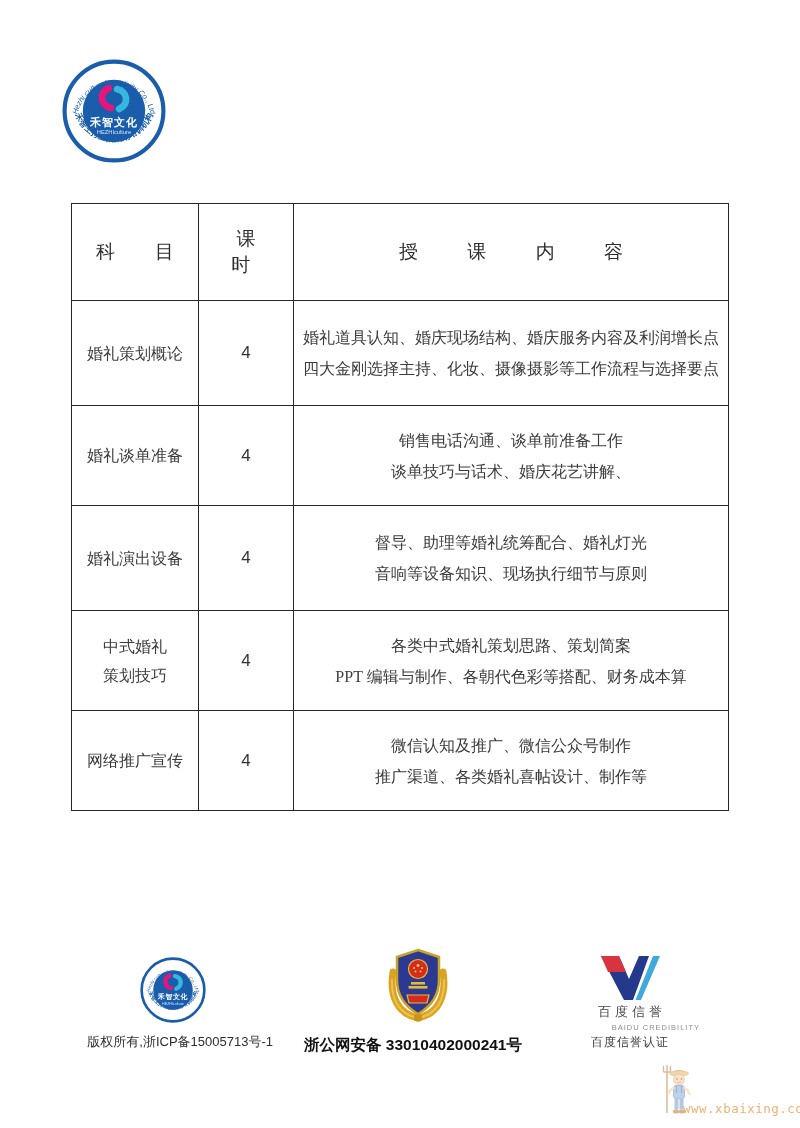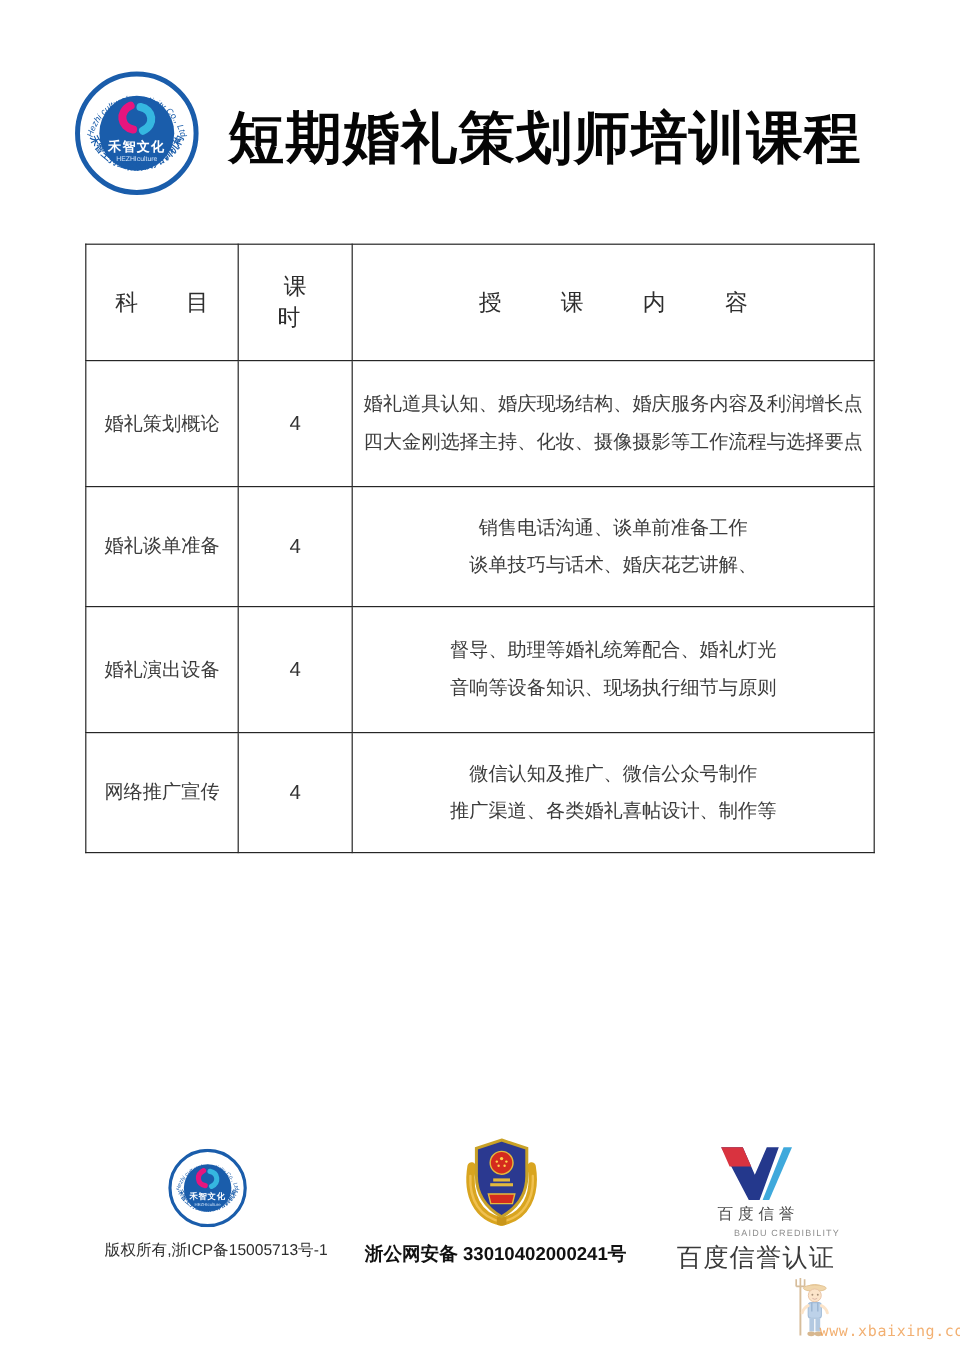--- a/index.html
+++ b/index.html
@@ -43,21 +43,21 @@
                        font-size:13px; color:#2e2e2e; white-space:nowrap; }
   .police-badge      { position:absolute; left:386px; top:946px; width:64px; height:78px; }
   .police-text       { position:absolute; left:300px; top:1035px; width:226px; text-align:center;
                        font-size:15.5px; font-weight:bold; color:#111; white-space:nowrap; }
   .baidu-logo        { position:absolute; left:590px; top:953px; width:80px; height:50px; }
   .baidu-cn          { position:absolute; left:560px; top:1003px; width:140px; text-align:center;
                        font-size:13px; color:#4a4a4a; letter-spacing:4px; text-indent:4px; }
   .baidu-en          { position:absolute; left:560px; top:1023px; width:140px; text-align:right;
                        font-size:7.5px; color:#8e8e8e; letter-spacing:1px; }
   .baidu-cert        { position:absolute; left:560px; top:1034px; width:140px; text-align:center;
-                       font-size:21px; color:#3a3a3a; letter-spacing:1px; }
+                       font-size:12px; color:#3a3a3a; letter-spacing:1px; }
 
   
   .wm-mascot { position:absolute; left:662px; top:1063px; width:32px; height:58px; opacity:.75; }
   .wm-name   { position:absolute; left:694px; top:1066px; font-size:28px; font-weight:bold;
                letter-spacing:7px; white-space:nowrap; opacity:.8; }
   .wm-c0 { color:#8bc34a; } .wm-c1 { color:#f5a033; } .wm-c2 { color:#9ccc40; }
   .wm-url { position:absolute; left:683px; top:1101px; font-size:12.5px; color:#f0a35a;
             font-family:"DejaVu Sans Mono",monospace; letter-spacing:0.5px; opacity:.85; }
 
   svg text { font-family:"Liberation Sans",sans-serif; }
@@ -84,21 +84,20 @@
       <path d="M47,47 C37,45 35,33 45,28" fill="none" stroke="#e6157e" stroke-width="6.5" stroke-linecap="round"></path>
       <path d="M53,29 C63,31 65,43 55,48" fill="none" stroke="#35b7e0" stroke-width="6.5" stroke-linecap="round"></path>
       <text x="50" y="64" font-size="10.5" font-weight="bold" fill="#ffffff" text-anchor="middle" letter-spacing="1">禾智文化</text>
       <text x="50" y="72.5" font-size="5.5" fill="#cfe2f7" text-anchor="middle">HEZHIculture</text>
     </symbol>
   </svg>
 
   <svg class="header-logo" viewBox="0 0 100 100">
     <use href="#hezhi-badge"></use>
   </svg>
-  <div class="page-title">短期婚礼策划师培训课程</div>
 
   <table class="course-table">
     <tbody>
         <tr class="hdr">
       <td class="col-subject hs">科　目</td>
       <td class="col-hours hs">课　时</td>
       <td class="col-content hc">授　课　内　容</td>
     </tr>
 
     <tr class="r0">
@@ -131,20 +130,31 @@
         <div class="subject-line"></div>
       </td>
       <td class="hours-cell">4</td>
       <td class="content-cell">
         <div class="content-line">督导、助理等婚礼统筹配合、婚礼灯光</div>
         <div class="content-line">音响等设备知识、现场执行细节与原则</div>
       </td>
     </tr>
 
 
+    <tr class="r4">
+      <td class="subject-cell">
+        <div class="subject-line">中式婚礼</div>
+        <div class="subject-line">策划技巧</div>
+      </td>
+      <td class="hours-cell">4</td>
+      <td class="content-cell">
+        <div class="content-line">各类中式婚礼策划思路、策划简案</div>
+        <div class="content-line">PPT 编辑与制作、各朝代色彩等搭配、财务成本算</div>
+      </td>
+    </tr>
 
     <tr class="r5">
       <td class="subject-cell">
         <div class="subject-line">网络推广宣传</div>
         <div class="subject-line"></div>
       </td>
       <td class="hours-cell">4</td>
       <td class="content-cell">
         <div class="content-line">微信认知及推广、微信公众号制作</div>
         <div class="content-line">推广渠道、各类婚礼喜帖设计、制作等</div>

